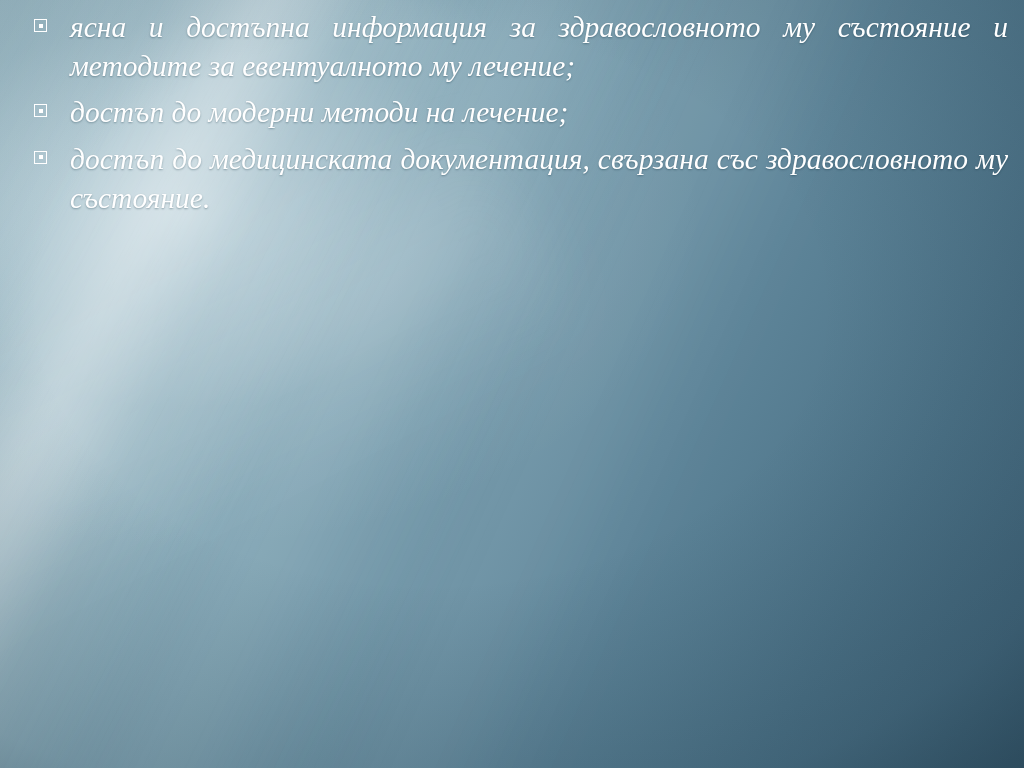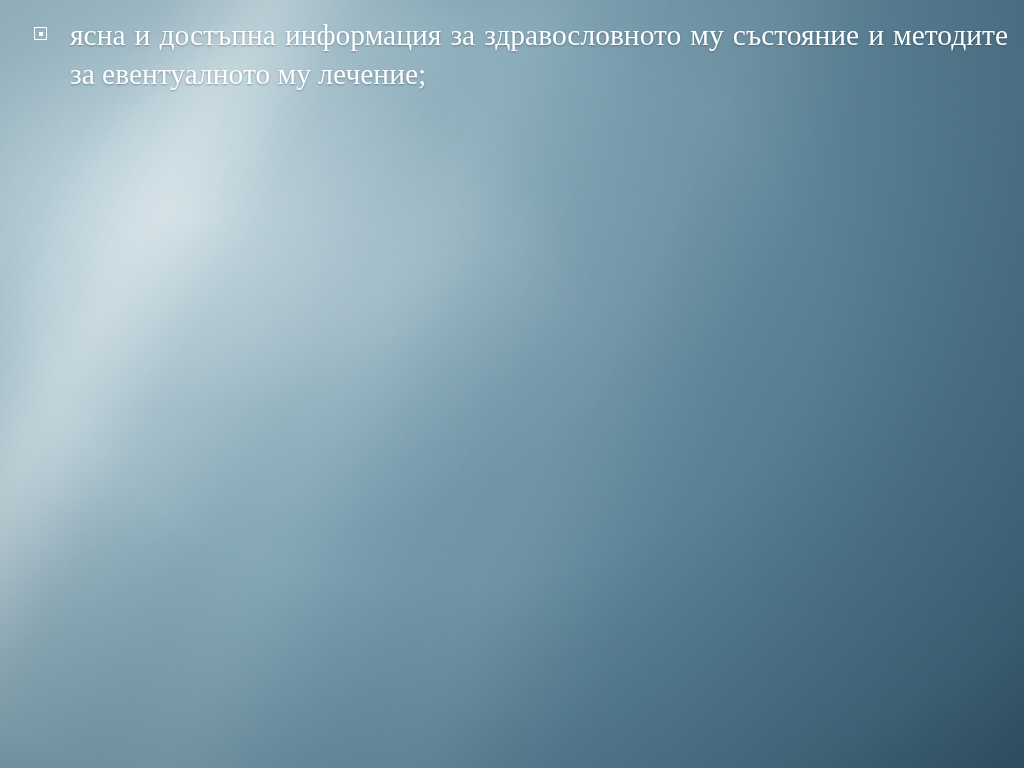--- a/index.html
+++ b/index.html
@@ -67,22 +67,23 @@
   .vignette {
     position: absolute;
     inset: 0;
     background: radial-gradient(ellipse 85% 80% at 42% 40%, rgba(0,0,0,0) 45%, rgba(20,45,60,0.20) 85%, rgba(12,35,48,0.35) 100%);
     pointer-events: none;
   }
 
   .content {
     position: absolute;
     left: 22px;
-    top: 16px;
+    top: 8px;
     width: 986px;
+    font-style: italic;
   }
 
   ul.bullets {
     list-style: none;
     margin: 0;
     padding: 0;
   }
   li.bullet {
     position: relative;
     padding-left: 48px;
@@ -130,15 +131,23 @@
   <div class="streak s4"></div>
   <div class="streak s5"></div>
   <div class="vignette"></div>
 
   <div class="content">
     <ul class="bullets">
       <li class="bullet">
         <span class="marker"></span>
         <span class="txt">ясна и достъпна информация за здравословното му състояние и методите за евентуалното му лечение;</span>
       </li>
+      <li class="bullet">
+        <span class="marker"></span>
+        <span class="txt">достъп до модерни методи на лечение;</span>
+      </li>
+      <li class="bullet">
+        <span class="marker"></span>
+        <span class="txt">достъп до медицинската документация, свързана със здравословното  му състояние.</span>
+      </li>
     </ul>
   </div>
 </div>
 
 </body></html>

